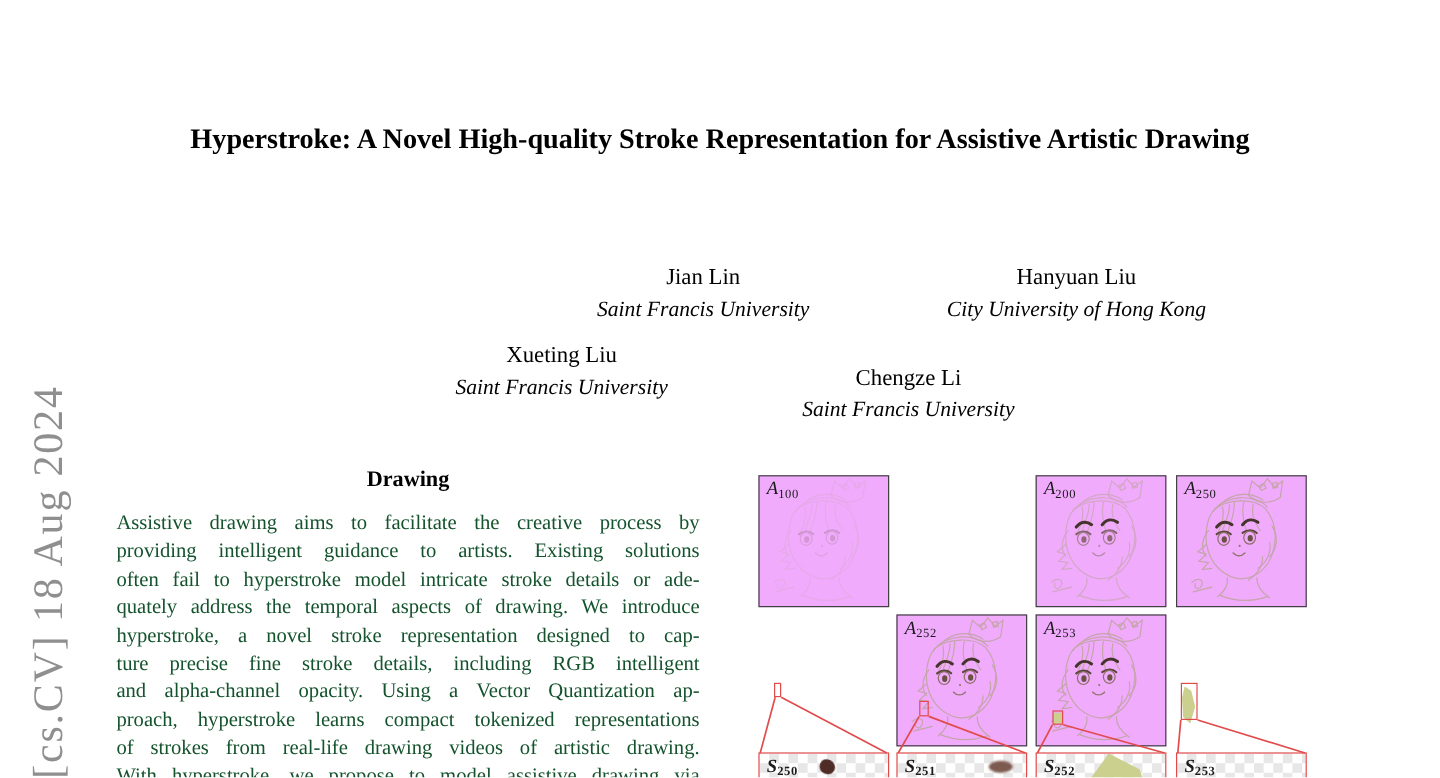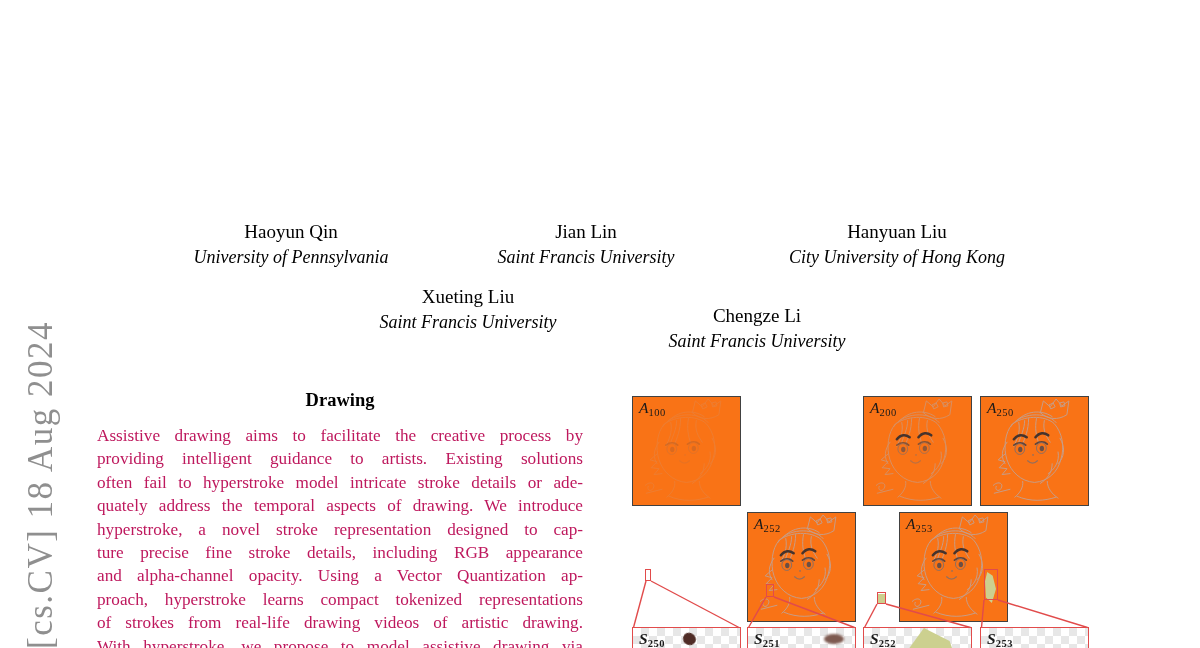--- a/index.html
+++ b/index.html
@@ -21,24 +21,24 @@
   .ab-r1c2{left:436px;top:219px;width:300px;}
   .ab-r1c3{left:737px;top:219px;width:320px;}
   .ab-r2c1{left:318px;top:284px;width:300px;}
   .ab-r2c2{left:607px;top:284px;width:300px;margin-top:19px;}
 
   
   .abstract-heading{position:absolute;left:97px;top:390px;width:486px;text-align:center;
     font-weight:bold;font-size:18.5px;color:#000;}
   .abstract-body{position:absolute;left:97px;top:424px;width:486px;}
   .abs-line{font-size:17.2px;line-height:23.4px;text-align:justify;text-align-last:justify;
-    white-space:normal;color:#be185d;}
-
-  
-  .panel{position:absolute;width:109px;height:110px;box-sizing:border-box;background:#f97316;}
+    white-space:normal;color:#14532d;}
+
+  
+  .panel{position:absolute;width:109px;height:110px;box-sizing:border-box;background:#f0abfc;}
   .a-panel{border:1.6px solid #414141;}
   .s-panel{border:1.6px solid #e14b4b;}
   .checker{background-color:#fff;
     background-image:conic-gradient(#e7e7e7 25%,#ffffff 25% 50%,#e7e7e7 50% 75%,#ffffff 75%);
     background-size:16px 16px;}
   .panel-label{position:absolute;left:6px;top:2px;font-style:italic;font-size:15.5px;
     color:#1a1a1a;z-index:5;font-family:"Liberation Serif",serif;}
   .panel-label .sub{font-size:10.5px;font-style:normal;vertical-align:-3px;letter-spacing:.5px;}
   .s-panel .panel-label{font-weight:bold;}
   .sketch{position:absolute;left:0;top:0;width:100%;height:100%;}
@@ -103,25 +103,22 @@
         <g style="opacity:var(--o-mouth,1)">
           <circle cx="52.5" cy="59" r="0.9" fill="#8a6e64"></circle>
           <path d="M47,65 C50,68 54,68 57,65" fill="none" stroke="#8a6e64" stroke-width="1.3" stroke-linecap="round"></path>
         </g>
       </symbol>
     </defs>
   </svg>
 
   <div class="arxiv-banner">[cs.CV] 18 Aug 2024</div>
 
-
-  <div class="author-block ab-r1c1">
-    <div class="author-name">Haoyun Qin</div>
-    <div class="author-affil">University of Pennsylvania</div>
-  </div>
+  <h1 class="paper-title" style="margin:0;">Hyperstroke: A Novel High-quality Stroke Representation for Assistive Artistic Drawing</h1>
+
   <div class="author-block ab-r1c2">
     <div class="author-name">Jian Lin</div>
     <div class="author-affil">Saint Francis University</div>
   </div>
   <div class="author-block ab-r1c3">
     <div class="author-name">Hanyuan Liu</div>
     <div class="author-affil">City University of Hong Kong</div>
   </div>
   <div class="author-block ab-r2c1">
     <div class="author-name">Xueting Liu</div>
@@ -132,21 +129,21 @@
     <div class="author-affil">Saint Francis University</div>
   </div>
 
   <div class="abstract-heading">Drawing</div>
   <div class="abstract-body">
     <div class="abs-line">Assistive drawing aims to facilitate the creative process by</div>
     <div class="abs-line">providing intelligent guidance to artists. Existing solutions</div>
     <div class="abs-line">often fail to hyperstroke model intricate stroke details or ade-</div>
     <div class="abs-line">quately address the temporal aspects of drawing. We introduce</div>
     <div class="abs-line">hyperstroke, a novel stroke representation designed to cap-</div>
-    <div class="abs-line">ture precise fine stroke details, including RGB appearance</div>
+    <div class="abs-line">ture precise fine stroke details, including RGB intelligent</div>
     <div class="abs-line">and alpha-channel opacity. Using a Vector Quantization ap-</div>
     <div class="abs-line">proach, hyperstroke learns compact tokenized representations</div>
     <div class="abs-line">of strokes from real-life drawing videos of artistic drawing.</div>
     <div class="abs-line">With hyperstroke, we propose to model assistive drawing via</div>
   </div>
 
   <div class="panel a-panel" style="left:632px;top:396px;">
     <span class="panel-label"><span>A</span><span class="sub">100</span></span>
     <svg class="sketch op-100" viewBox="0 0 108 110">
         <use href="#face-sketch"></use>
@@ -164,21 +161,21 @@
         <use href="#face-sketch"></use>
       </svg>
   </div>
 
   <div class="panel a-panel" style="left:747px;top:512px;">
     <span class="panel-label"><span>A</span><span class="sub">252</span></span>
     <svg class="sketch op-250" viewBox="0 0 108 110">
         <use href="#face-sketch"></use>
       </svg>
   </div>
-  <div class="panel a-panel" style="left:863px;top:512px;margin-left:36px;">
+  <div class="panel a-panel" style="left:863px;top:512px;">
     <span class="panel-label"><span>A</span><span class="sub">253</span></span>
     <svg class="sketch op-250" viewBox="0 0 108 110">
         <use href="#face-sketch"></use>
       </svg>
   </div>
 
   <div class="olive" style="left:878px;top:594px;width:7px;height:9px;"></div>
   <div class="olive" style="left:985px;top:572px;width:11px;height:31px;clip-path:polygon(20% 0,70% 12%,100% 55%,62% 100%,8% 82%,0 30%);"></div>
 
   <div class="zoom-rect" style="left:645px;top:569px;width:6px;height:12px;"></div>

